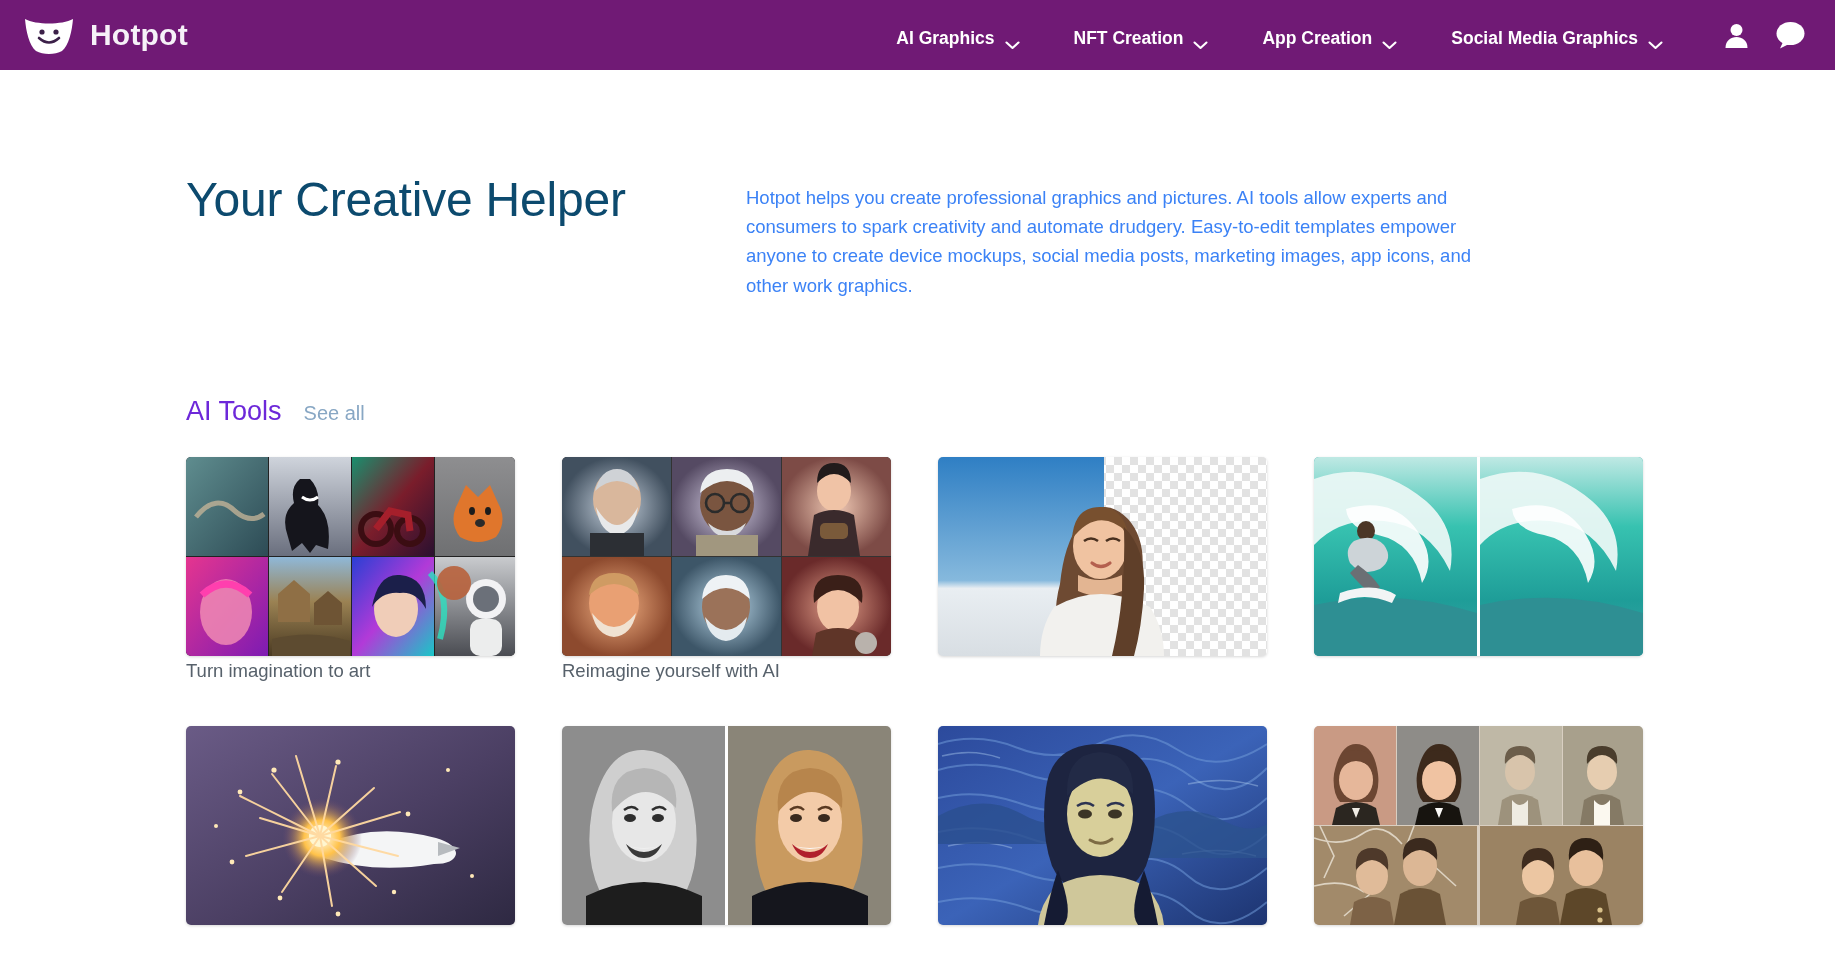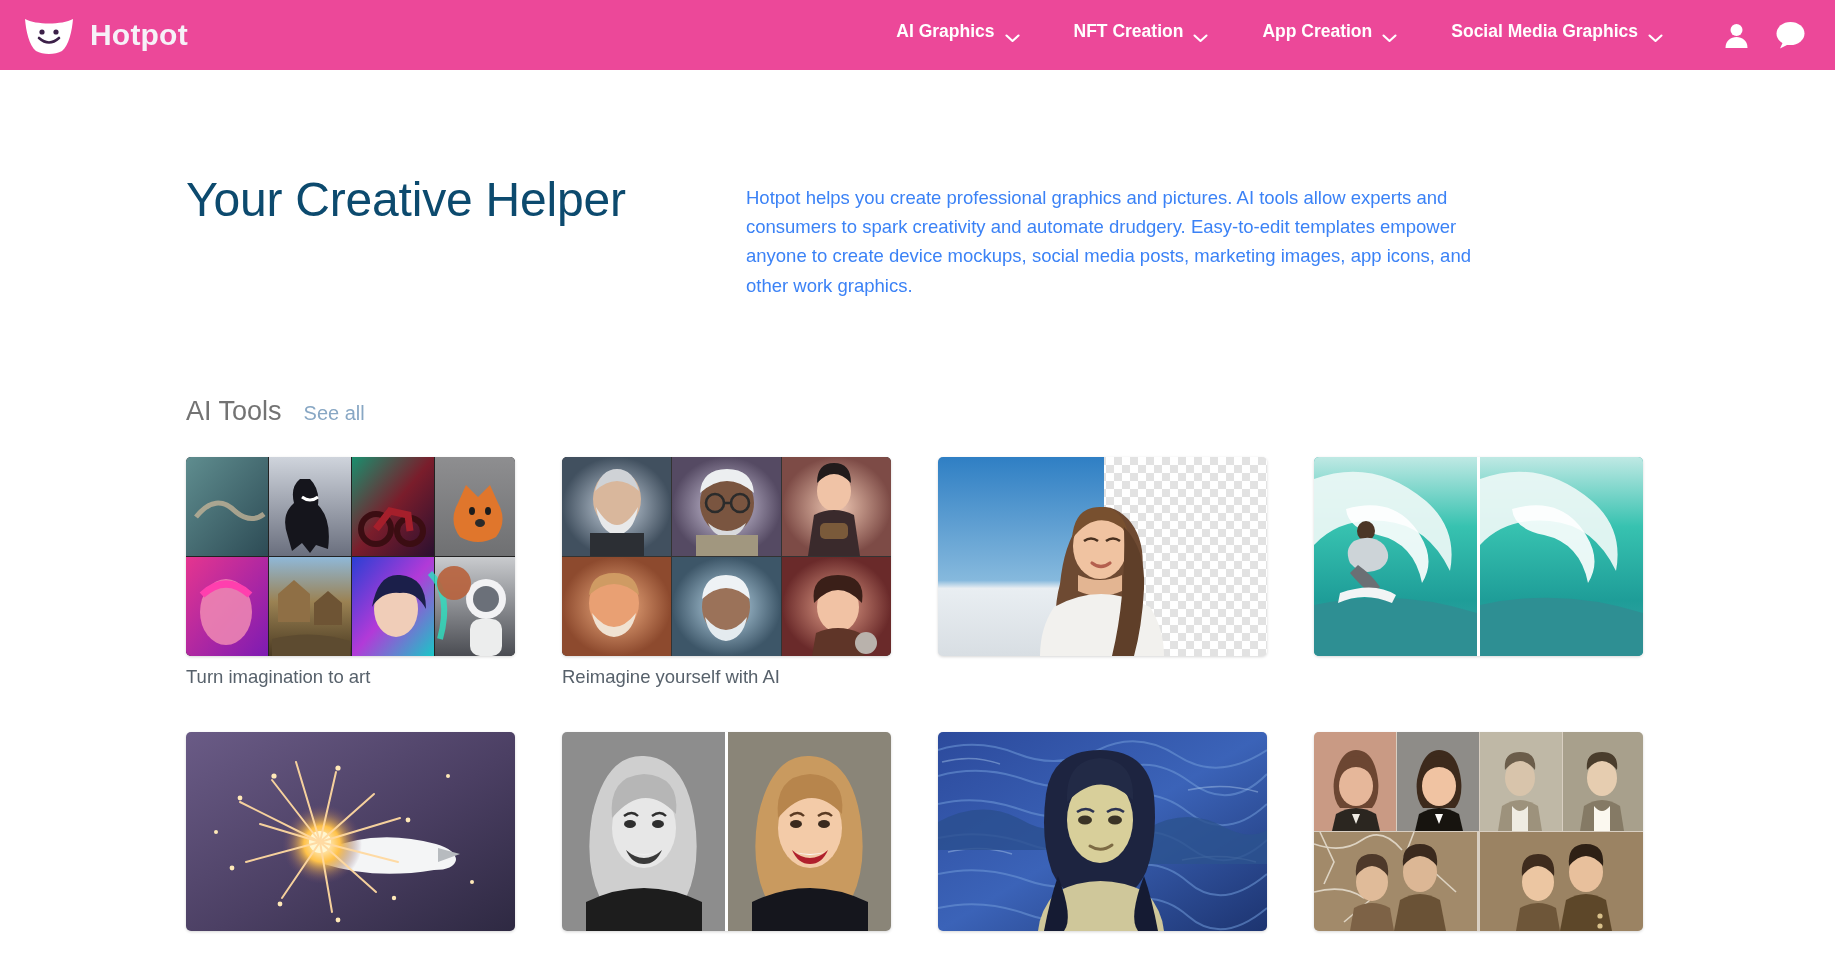--- a/index.html
+++ b/index.html
@@ -8,21 +8,21 @@
     width: 1835px;
     height: 964px;
     overflow: hidden;
     background: #ffffff;
     font-family: "Liberation Sans", sans-serif;
   }
 
   
   .header {
     height: 70px;
-    background: #ec4899;
+    background: #701a75;
     display: flex;
     align-items: center;
     padding: 0 26px 0 22px;
     width: 1835px;
   }
   .brand {
     display: flex;
     align-items: center;
     gap: 14px;
     cursor: pointer;
@@ -32,21 +32,21 @@
     color: #f6f1f8;
     font-size: 30px;
     font-weight: bold;
     letter-spacing: 0.2px;
     line-height: 1;
   }
 
   .nav {
     margin-left: auto;
     display: flex;
-    align-items: flex-start;
+    align-items: flex-end;
     gap: 0;
   }
   .nav-item {
     display: flex;
     align-items: center;
     gap: 10px;
     color: #ffffff;
     font-size: 17.5px;
     font-weight: bold;
     padding: 0 27px;
@@ -91,21 +91,21 @@
 
   
   .section { margin-top: 96px; }
   .section-head {
     display: flex;
     align-items: baseline;
     gap: 22px;
   }
   .section-title {
     font-size: 27px;
-    color: #737373;
+    color: #6d28d9;
     font-weight: normal;
   }
   .see-all {
     font-size: 20px;
     color: #88a7c4;
     cursor: pointer;
   }
 
   .grid {
     display: grid;
@@ -119,21 +119,21 @@
     width: 329px;
     height: 199px;
     border-radius: 5px;
     overflow: hidden;
     background: #e9e9ec;
     box-shadow: 0 1px 3px rgba(0,0,0,.16);
     display: block;
   }
   .card-thumb svg { display: block; width: 329px; height: 199px; }
   .card-label {
-    margin-top: 10px;
+    margin-top: 4px;
     font-size: 18.5px;
     color: #57616b;
     line-height: 1.2;
   }
   .row-gap { height: 44px; }
 </style>
 </head>
 <body>
 
 <div class="header">

